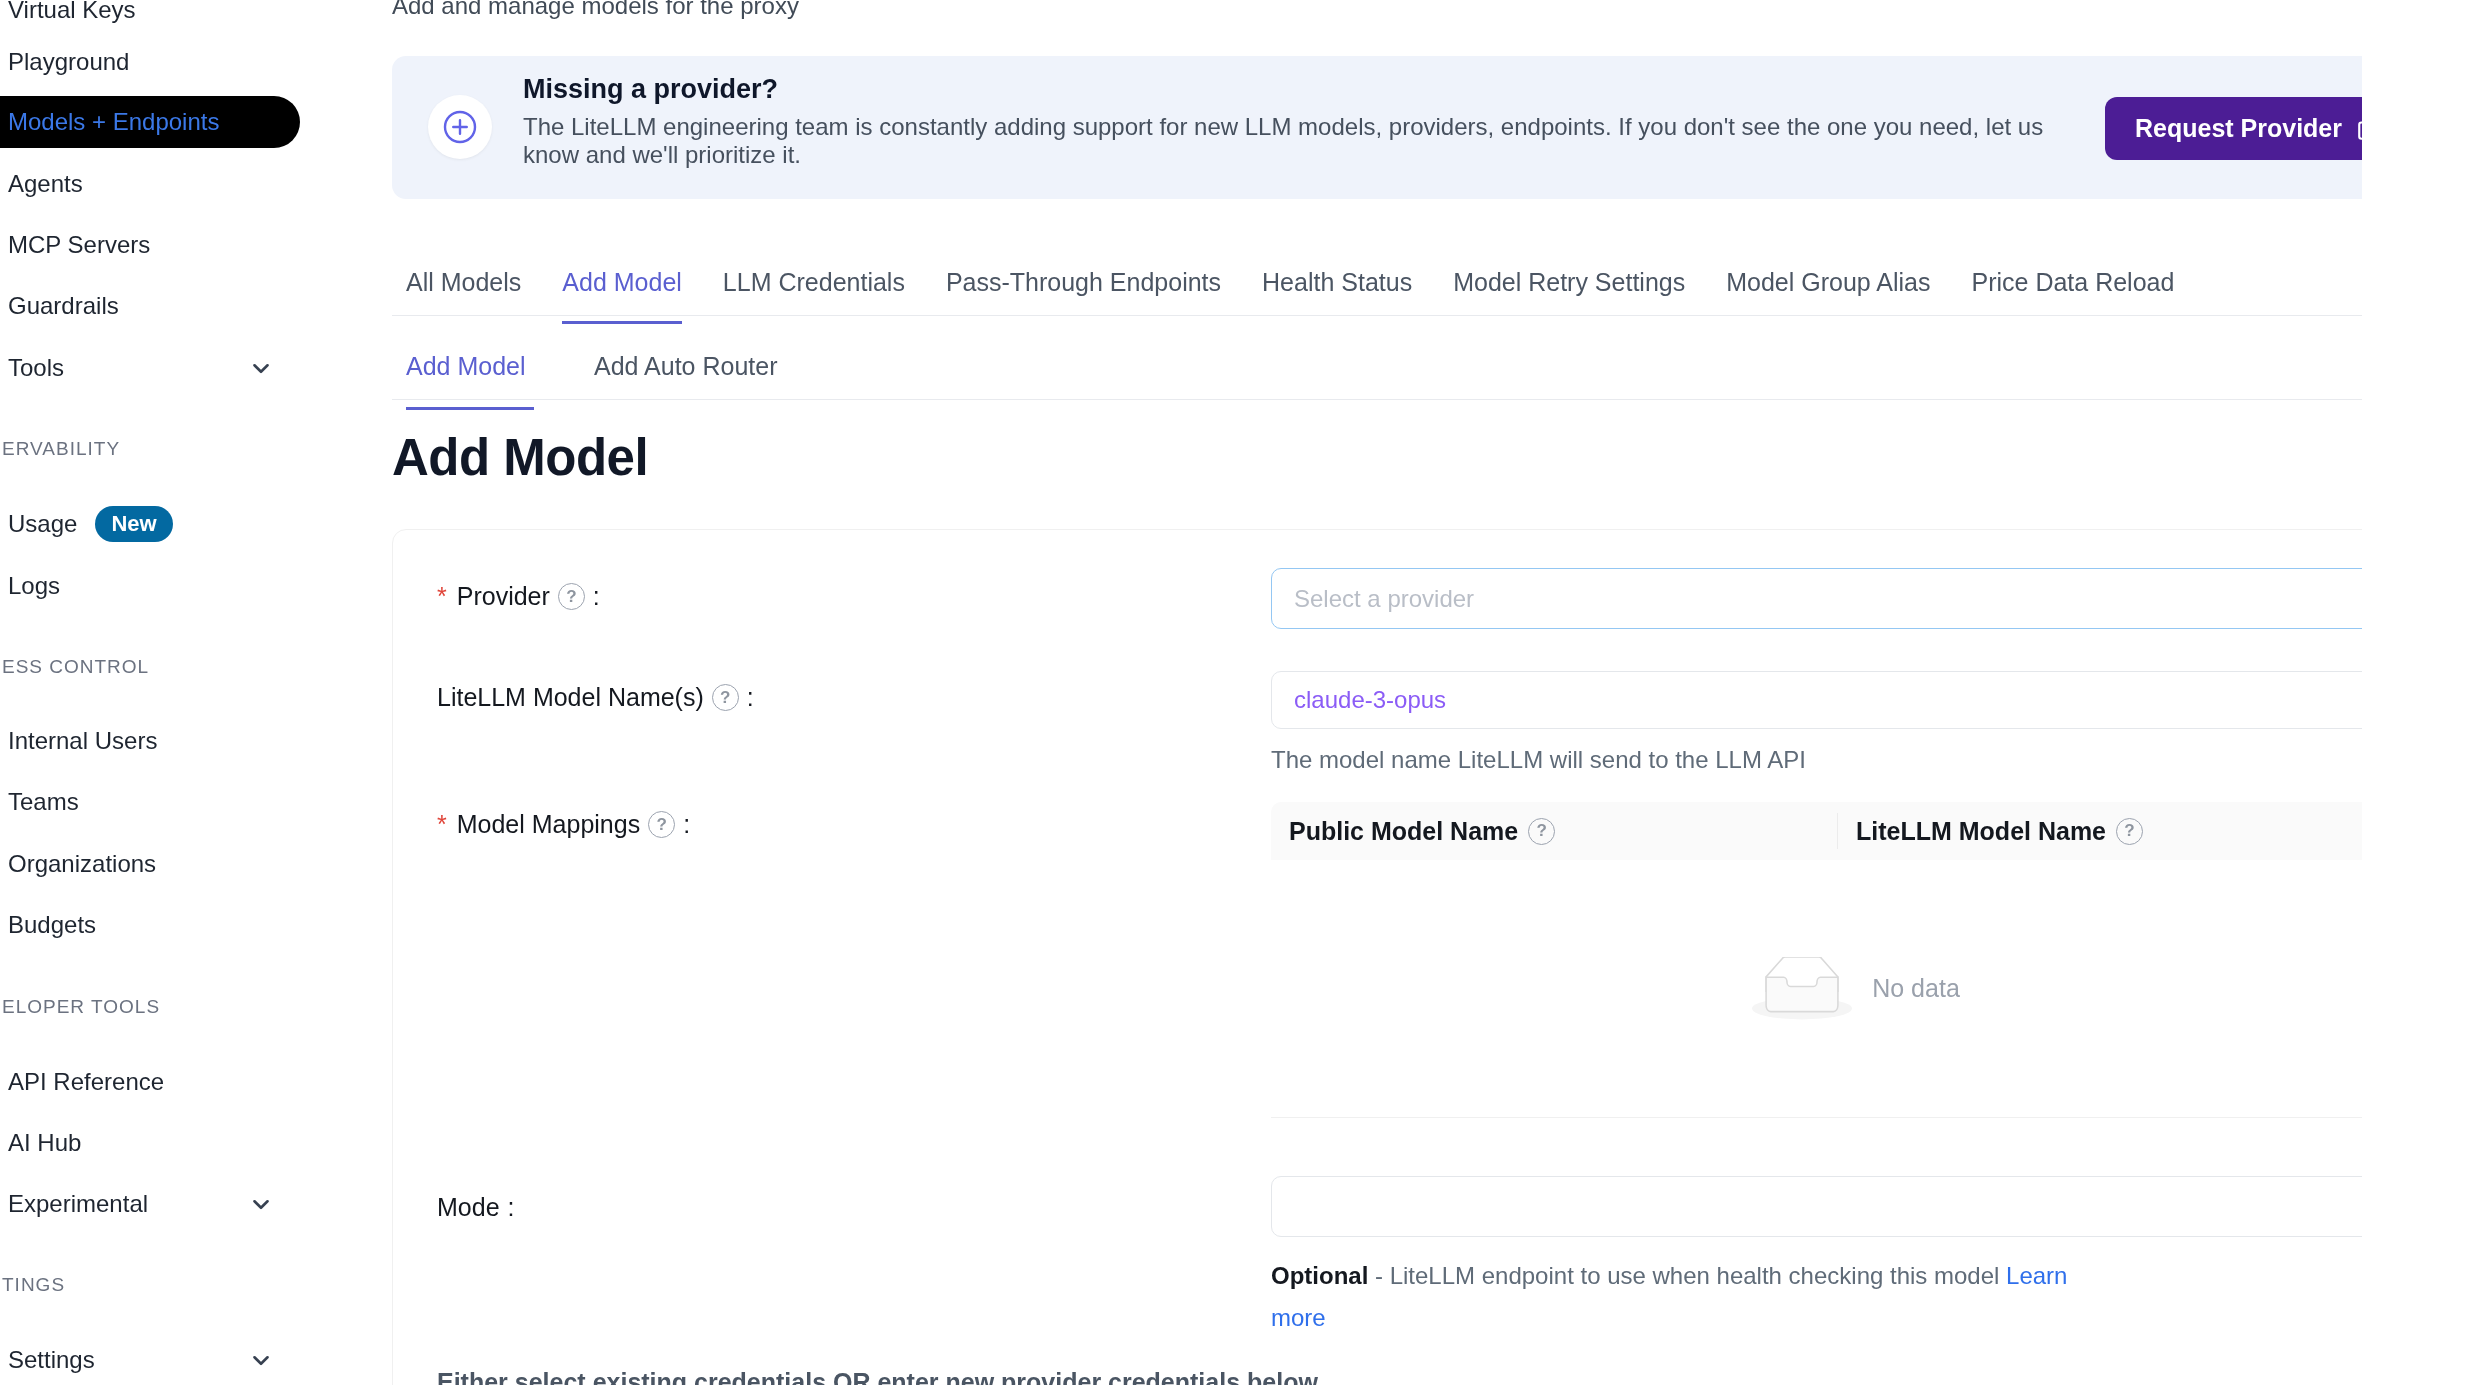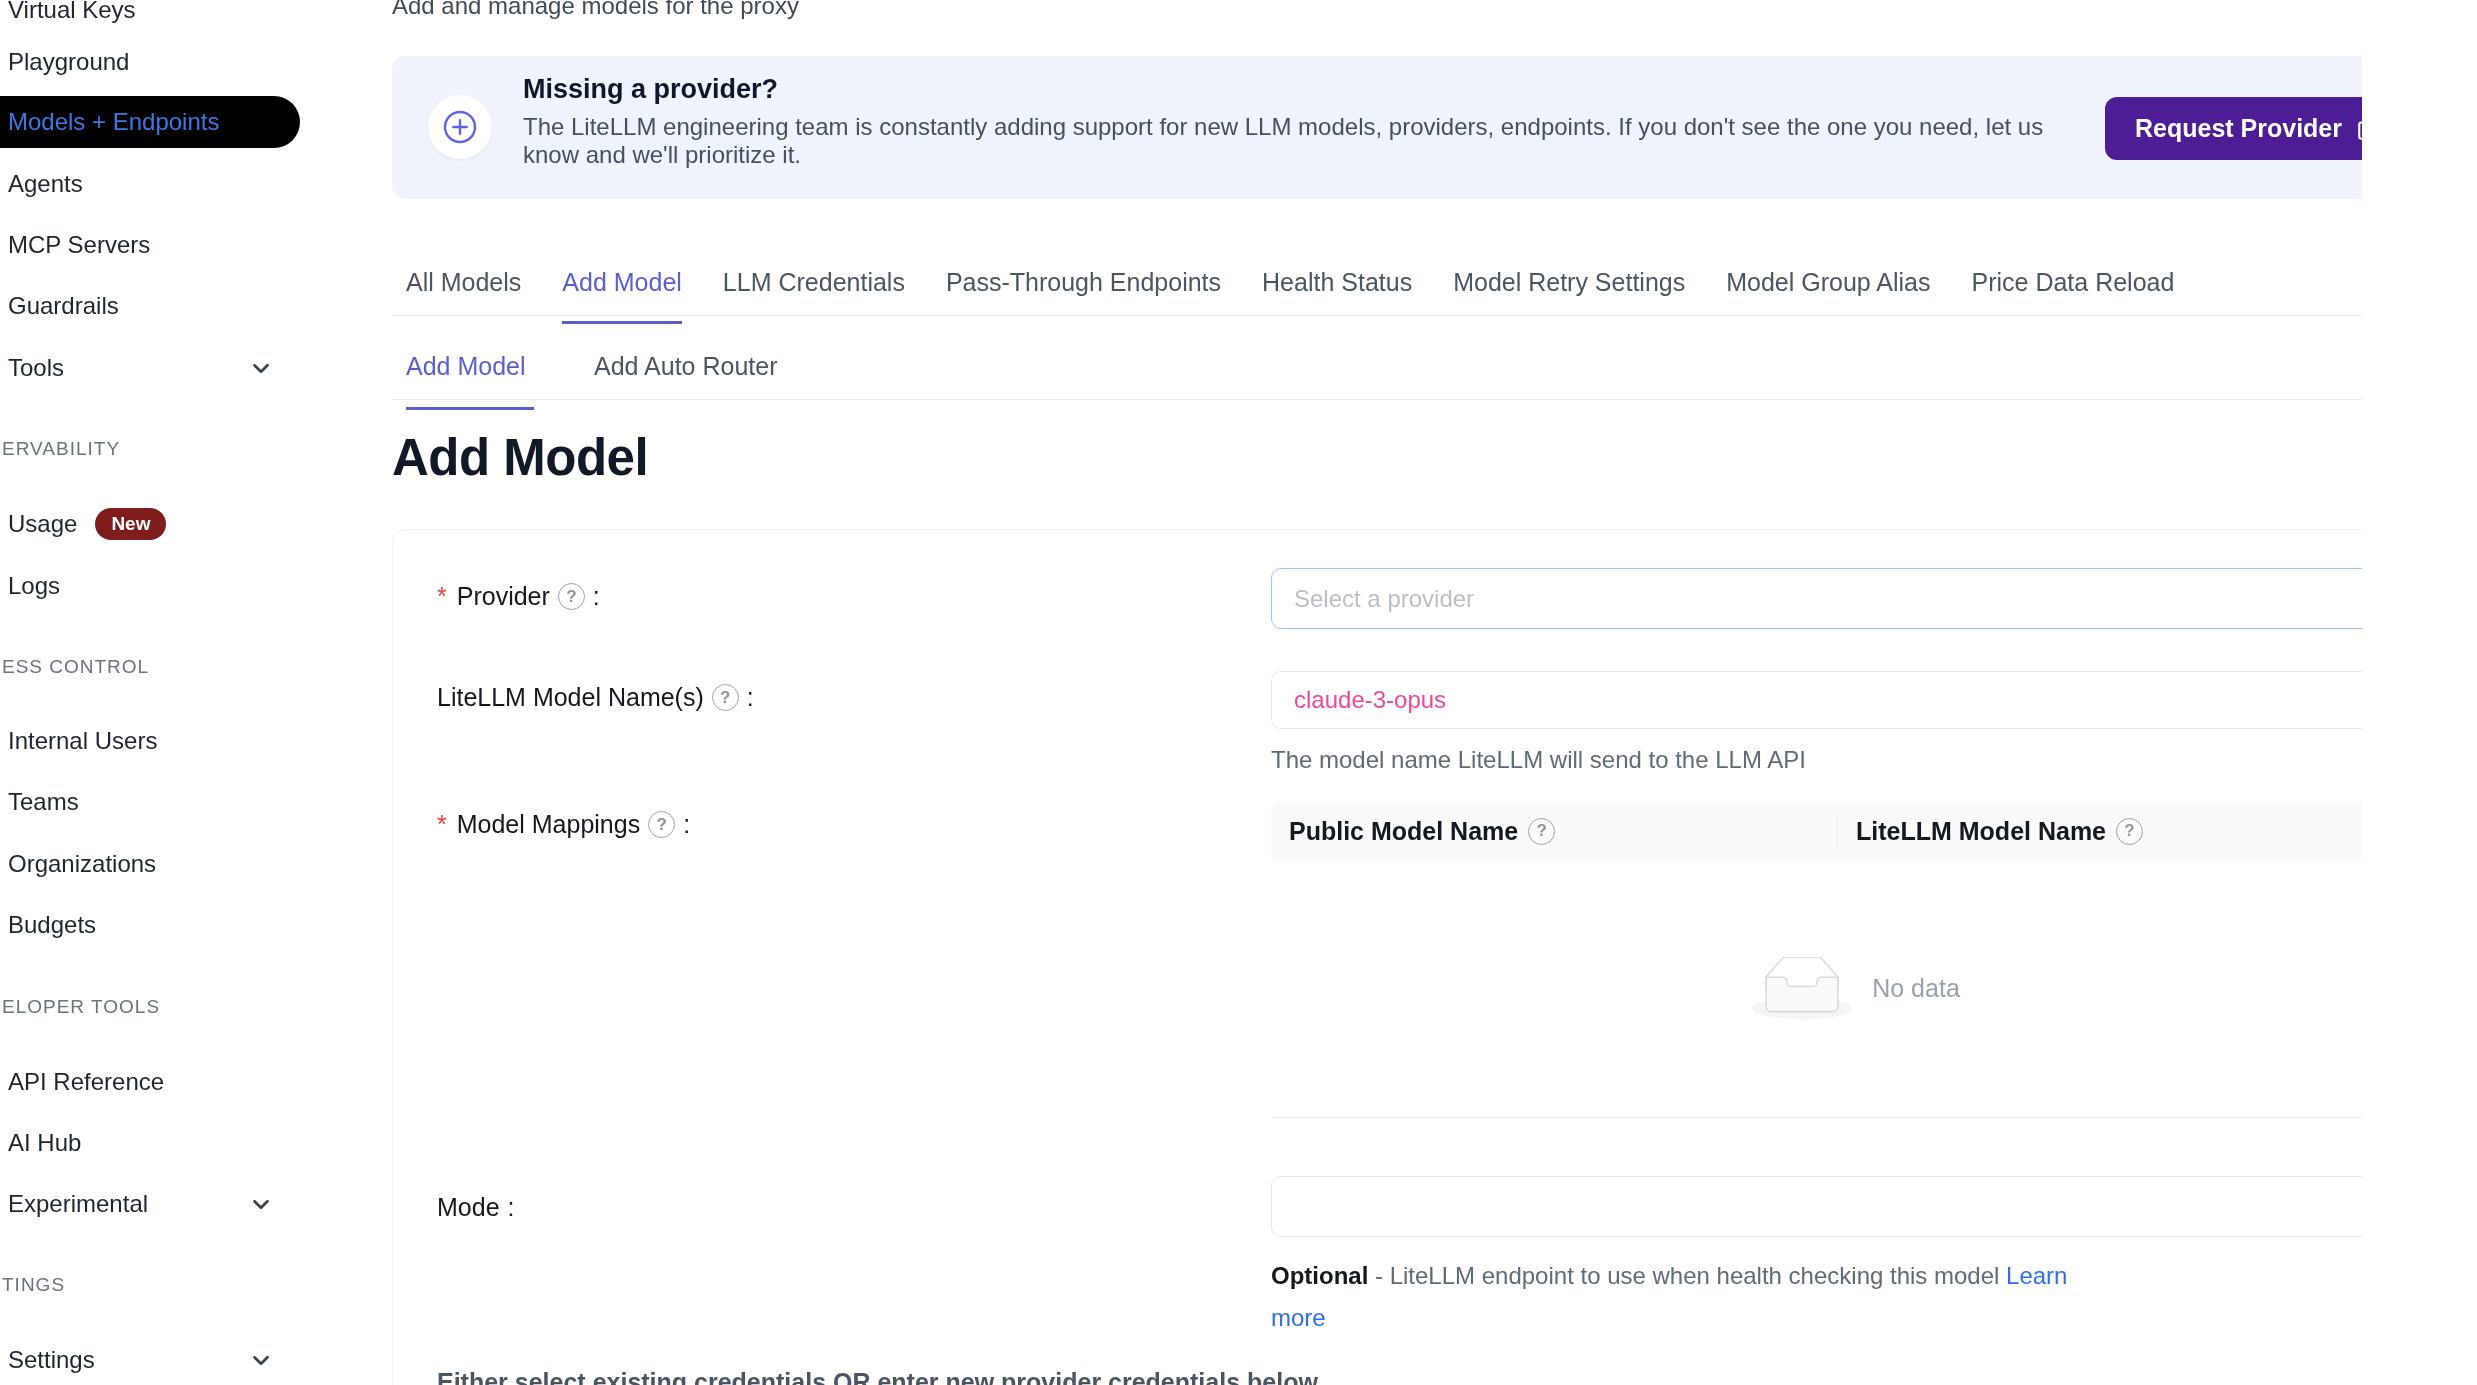--- a/index.html
+++ b/index.html
@@ -7,21 +7,21 @@
   .screen {
     position:relative; width:2362px; height:1385px; overflow:hidden;
     font-family:"Liberation Sans", sans-serif; background:#fff; color:#1f2937;
   }
   
   .sidebar { position:absolute; left:0; top:0; width:310px; height:1385px; background:#fff; }
   .side-row { position:absolute; left:0; display:flex; align-items:center; height:52px; width:300px; padding-left:8px; font-size:24px; color:#1e2530; cursor:pointer; }
   .side-row .chev { position:absolute; left:248px; color:#374151; }
   .side-row.active { background:#000000; border-radius:0 26px 26px 0; color:#3b78e7; }
   .side-section { position:absolute; left:0; padding-left:2px; font-size:19px; font-weight:400; letter-spacing:1px; color:#6b7280; }
-  .badge-new { margin-left:18px; background:#7f1d1d; color:#fff; font-size:19px; font-weight:700; padding:5px 16px; border-radius:999px; }
+  .badge-new { margin-left:18px; background:#0369a1; color:#fff; font-size:22px; font-weight:700; padding:5px 16px; border-radius:999px; }
   
   .main-subtitle { position:absolute; left:392px; top:-8px; font-size:24px; color:#414b57; font-weight:500; }
   .banner { position:absolute; left:392px; top:56px; width:2062px; height:143px; background:#eff3fb; border-radius:14px; }
   .banner-circle { position:absolute; left:36px; top:39px; width:64px; height:64px; border-radius:50%; background:#fff; display:flex; align-items:center; justify-content:center; box-shadow:0 1px 3px rgba(0,0,0,0.06); }
   .banner-title { position:absolute; left:131px; top:18px; font-size:27px; font-weight:700; color:#0f172a; }
   .banner-body { position:absolute; left:131px; top:57px; width:1580px; font-size:24px; line-height:28px; color:#46505e; }
   .req-btn { position:absolute; right:42px; top:41px; height:63px; padding:0 30px; background:#4c1d95; border:none; border-radius:12px; color:#fff; font-size:25px; font-weight:700; font-family:inherit; display:flex; align-items:center; gap:14px; cursor:pointer; }
   
   .tabs { position:absolute; left:406px; top:268px; display:flex; gap:41px; font-size:25px; color:#4b5563; }
   .tab { padding-bottom:24px; cursor:pointer; white-space:nowrap; }
@@ -37,21 +37,21 @@
   .card { position:absolute; left:392px; top:529px; width:2120px; height:1000px; background:#fff; border:1px solid #f0f0f0; border-radius:14px; }
   .f-label { position:absolute; left:44px; font-size:25px; color:#14181f; display:flex; align-items:center; gap:8px; }
   .req-star { color:#e0453a; margin-right:2px; }
   .q-icon { width:27px; height:27px; border:1.5px solid #9ca3af; border-radius:50%; color:#8e959f; font-size:17px; display:inline-flex; align-items:center; justify-content:center; font-weight:700; }
   .colon { color:#14181f; }
   .sel { position:absolute; left:878px; width:1170px; height:61px; background:#fff; border-radius:10px; display:flex; align-items:center; padding:0 22px; font-size:24px; }
   .sel .chev-d { margin-left:auto; color:#b6bcc5; }
   .sel.focus { border:1.5px solid #94c7f3; }
   .sel.plain { border:1px solid #e4e7eb; }
   .placeholder { color:#b9bec7; }
-  .input-box { position:absolute; left:878px; width:1170px; height:58px; border:1px solid #e4e7eb; border-radius:10px; display:flex; align-items:center; padding:0 22px; font-size:24px; color:#ec4899; }
+  .input-box { position:absolute; left:878px; width:1170px; height:58px; border:1px solid #e4e7eb; border-radius:10px; display:flex; align-items:center; padding:0 22px; font-size:24px; color:#8b5cf6; }
   .help-text { position:absolute; left:878px; font-size:24px; color:#5f6b78; }
   
   .map-table { position:absolute; left:878px; top:272px; width:1170px; }
   .map-head { display:flex; background:#fafafa; border-radius:10px 10px 0 0; height:58px; align-items:center; font-size:25px; font-weight:700; color:#14181f; }
   .map-col { display:flex; align-items:center; gap:10px; padding-left:18px; }
   .map-col.c1 { width:567px; border-right:1px solid #ececec; height:36px; }
   .map-col.c2 { flex:1; }
   .map-body { height:258px; border-bottom:1px solid #f0f0f0; display:flex; flex-direction:row; align-items:center; justify-content:center; gap:20px; }
   .nodata-text { font-size:25px; color:#9aa1ac; }
   .opt-help { position:absolute; left:878px; top:725px; width:830px; font-size:24px; line-height:42px; color:#5f6b78; }

